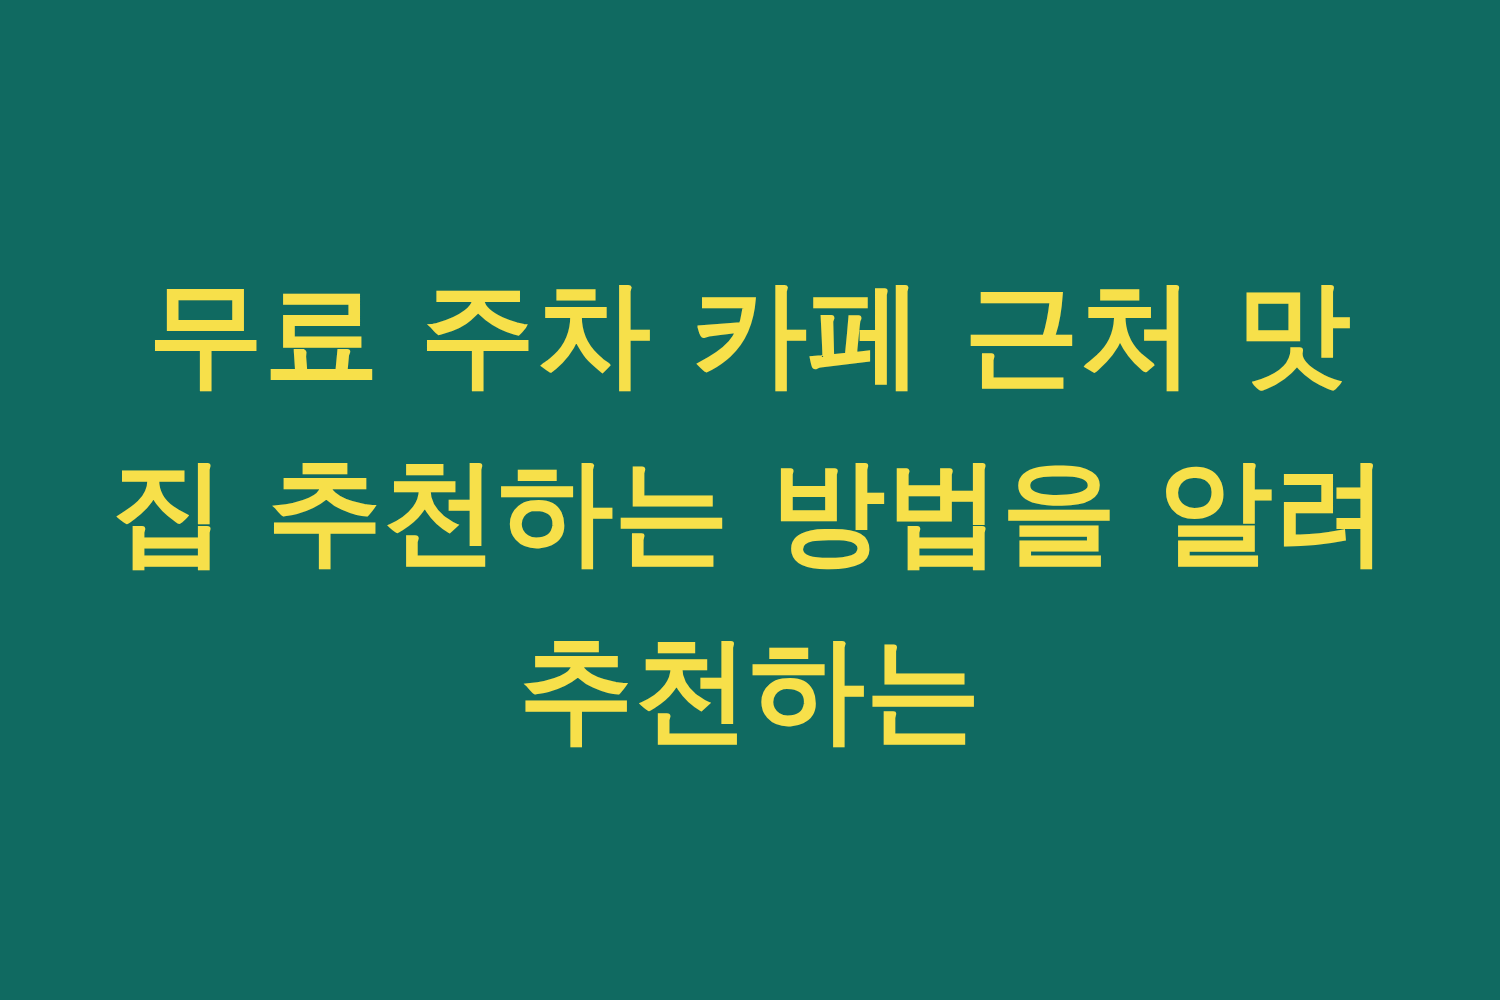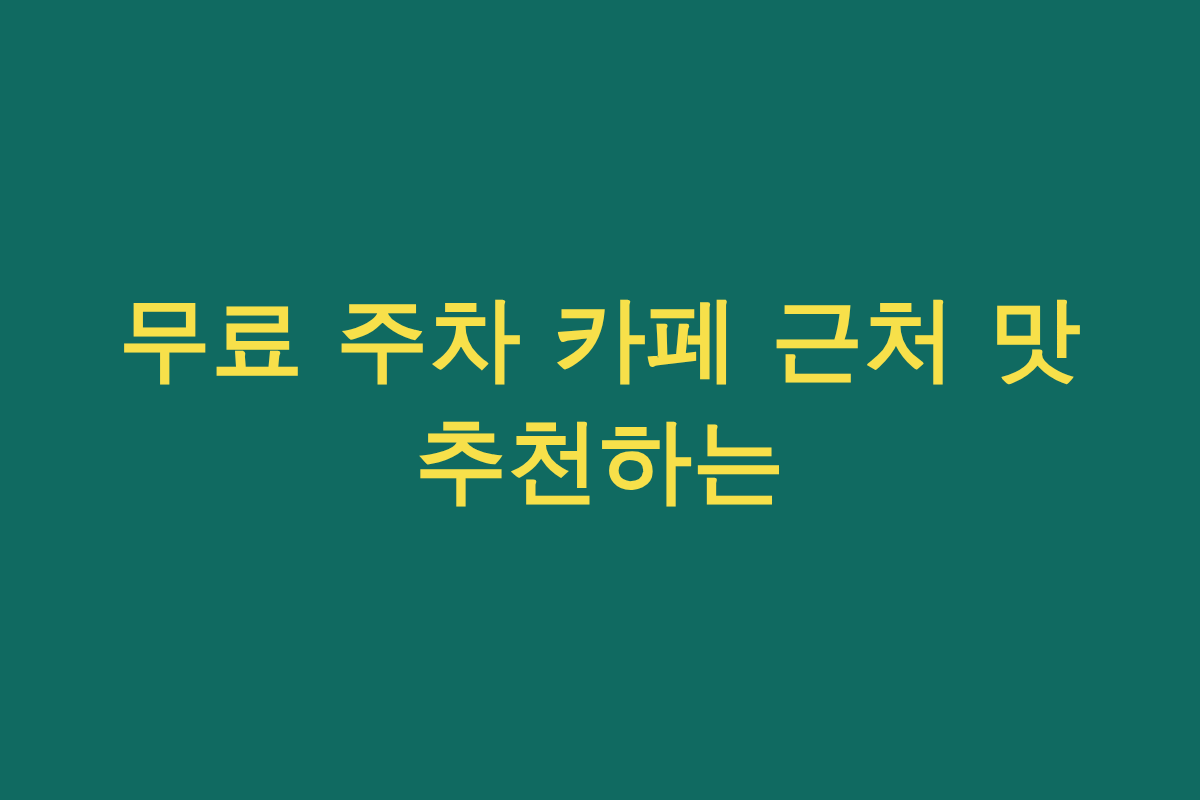--- a/index.html
+++ b/index.html
@@ -38,25 +38,27 @@
     line-height: 1.33;
     letter-spacing: 0.5px;
     word-break: keep-all;
     white-space: normal;
     text-rendering: optimizeLegibility;
   }
 
   
   #headline .line {
     display: block;
+    margin-top: 20px;
   }
 </style>
 </head>
 <body>
 
 <div id="banner" style="background: rgb(16, 106, 97);">
 
   <h1 id="headline" style="color: rgb(247, 224, 74);">
     <span class="line">무료 주차 카페 근처 맛</span>
+    <span class="line">집 추천하는 방법을 알려</span>
     <span class="line">추천하는</span>
   </h1>
 
 </div>
 
 </body></html>

